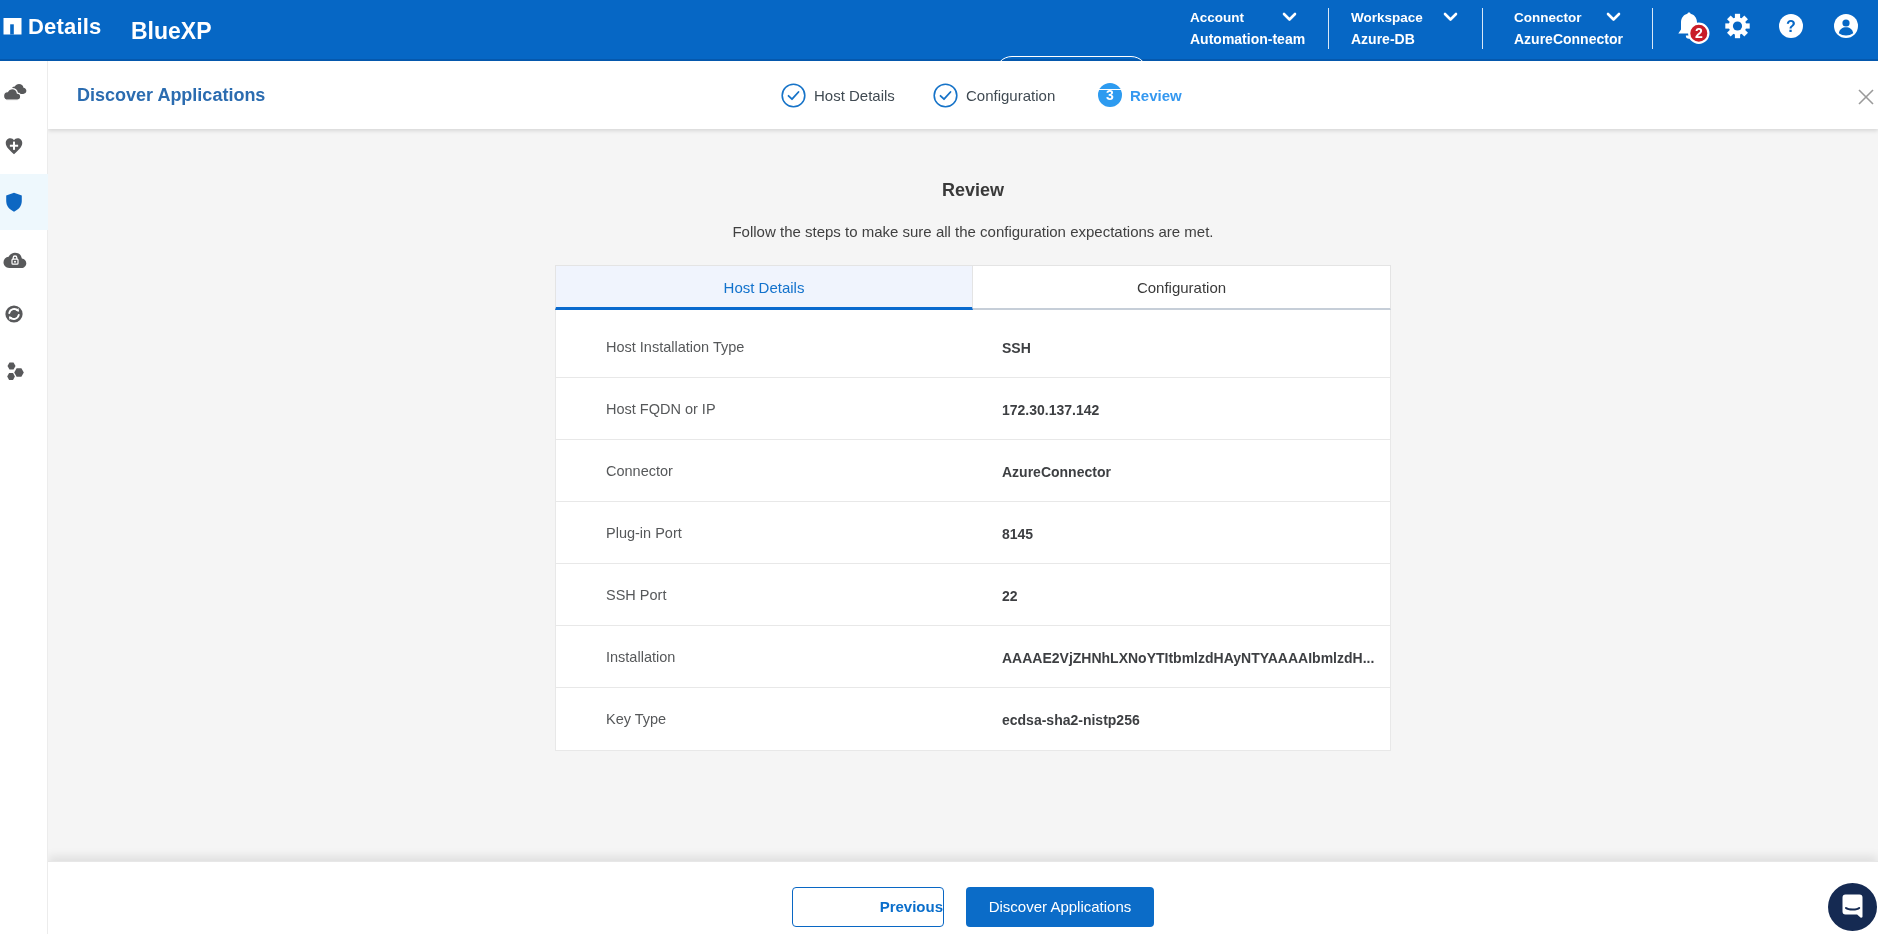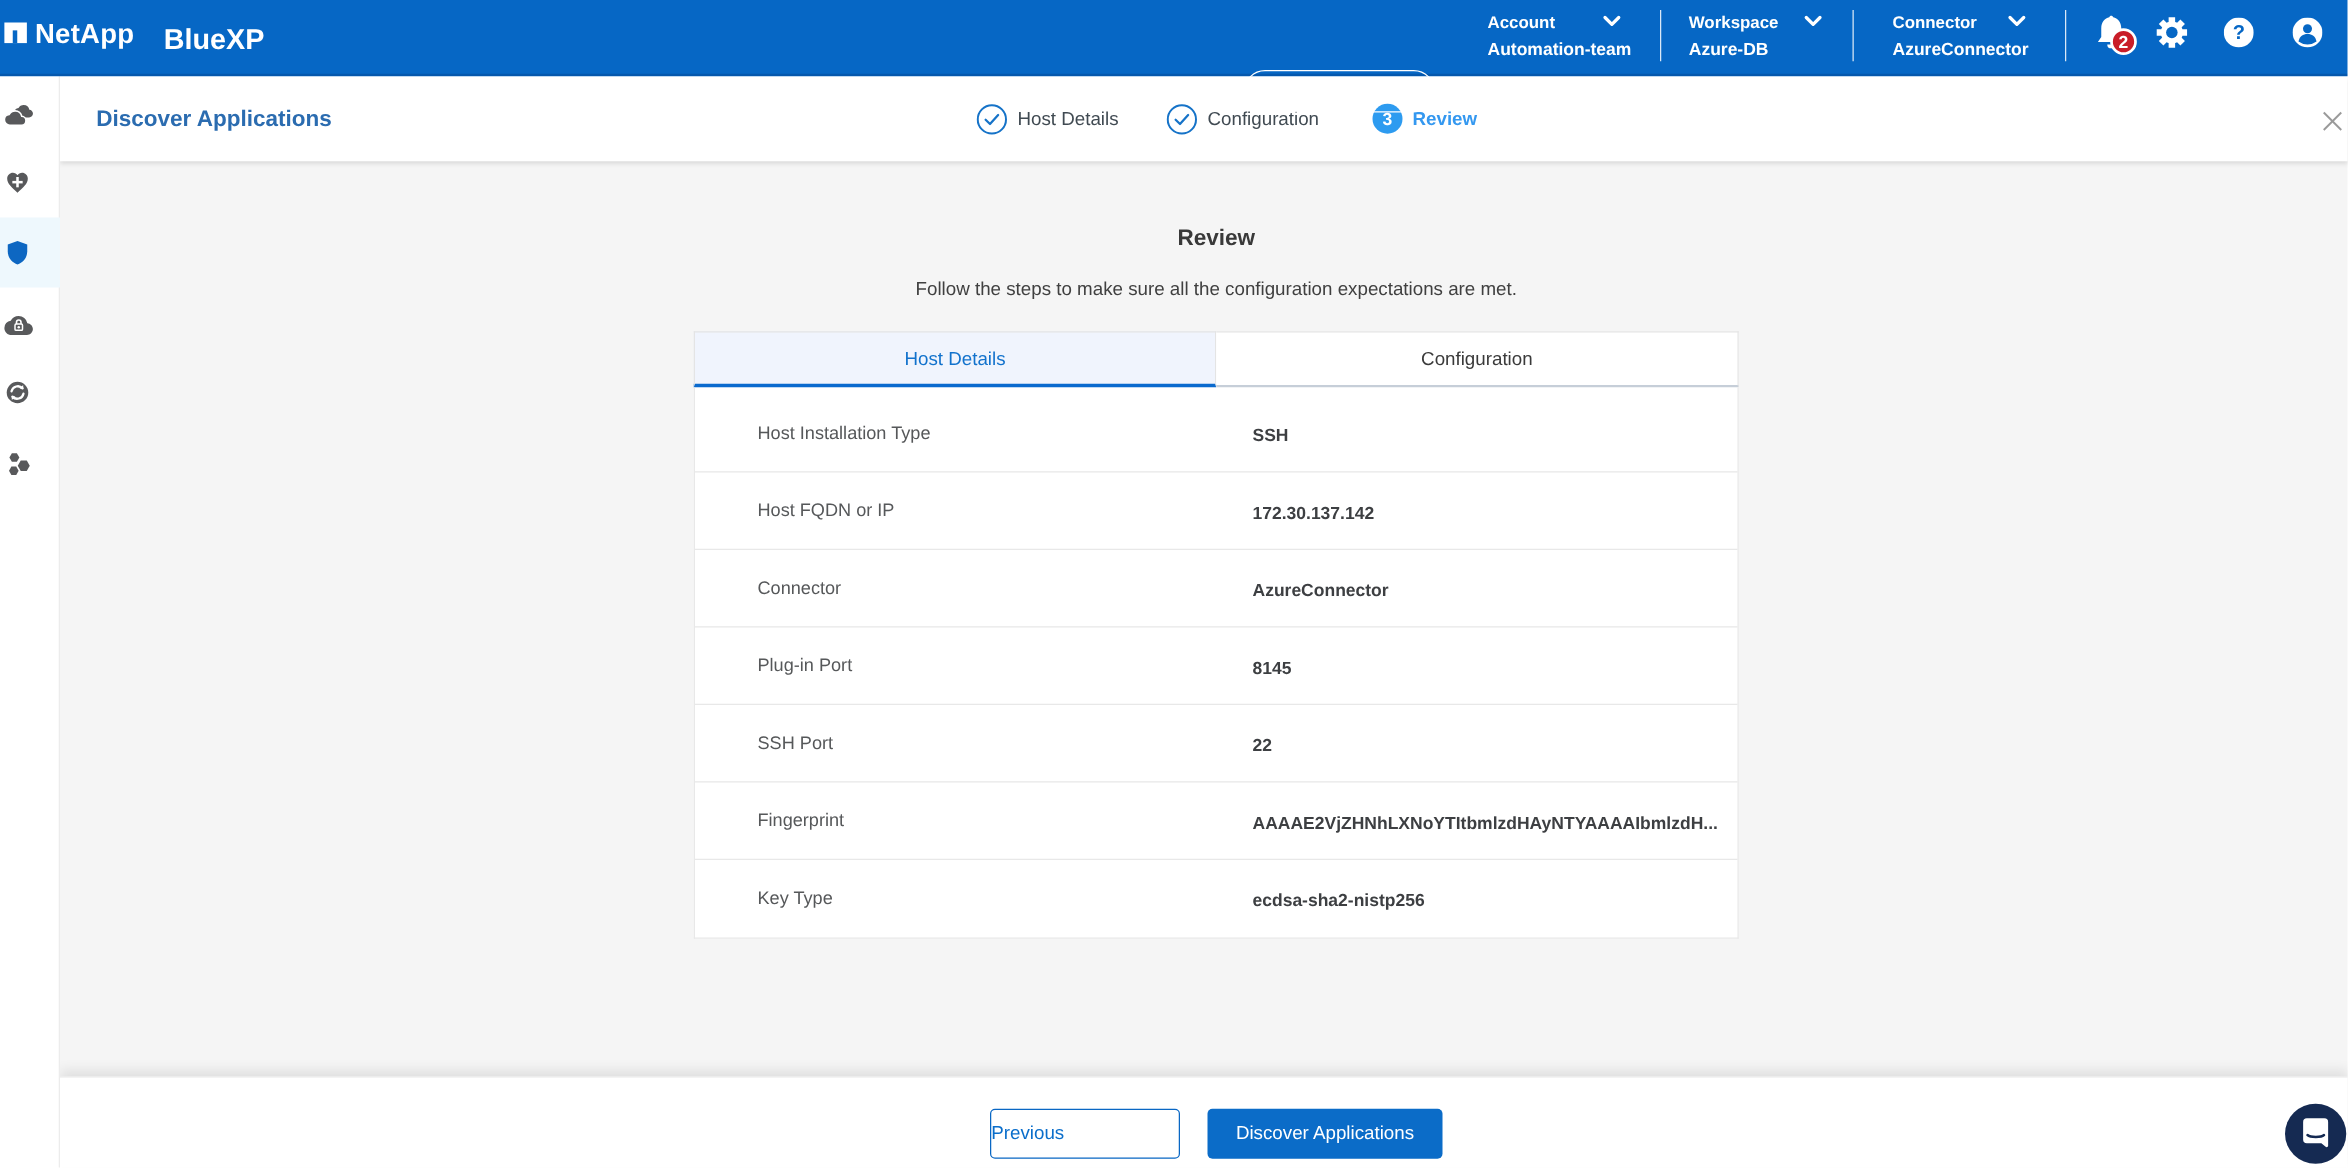--- a/index.html
+++ b/index.html
@@ -45,33 +45,33 @@
 #tab1 { left:0; background:#f0f4fd; color:#1272cc; border:1px solid #e4e4e4; border-bottom:3px solid #0a6ace; }
 #tab2 { left:418px; background:#fff; color:#3a3a3a; border:1px solid #e4e4e4; border-left:none; border-bottom:2px solid #c6ced8; }
 #rows { position:relative; width:836px; background:#fff; border:1px solid #e8e8e8; border-top:none; padding-top:6px;text-align:right; }
 .row { position:relative; height:62px; border-bottom:1px solid #e8e8e8; }
 .row:last-child { border-bottom:none; }
 .row .lab { position:absolute; left:50px; top:23px; font-size:14.5px; color:#56585a; }
 .row .val { position:absolute; left:418px; top:23.5px; font-size:14px; font-weight:bold; color:#3d3f42;margin-left:28px; }
 
 
 #footer { position:absolute; left:48px; top:861px; width:1830px; height:73px; background:#fff; border-top:1px solid #e7e7e7; box-shadow:0 -5px 9px rgba(0,0,0,0.085); z-index:10; }
-#btn-prev { position:absolute; left:744px; top:25px; width:152px; height:40px; border:1px solid #0967c4; border-radius:4px; background:#fff; color:#0a6ecb; font-size:15px; text-align:left; line-height:38px; }
+#btn-prev { position:absolute; left:744px; top:25px; width:152px; height:40px; border:1px solid #0967c4; border-radius:4px; background:#fff; color:#0a6ecb; font-size:15px; text-align:right; line-height:38px;font-weight:bold; }
 #btn-disc { position:absolute; left:918px; top:25px; width:188px; height:40px; border-radius:4px; background:#0b6cc8; color:#fff; font-size:15px; font-weight:400; text-align:center; line-height:40px; }
 #chat { position:absolute; left:1828px; top:883px; width:49px; height:48px; border-radius:50%; background:#152a52; z-index:40; }
 </style>
 </head>
 <body>
 
 <div id="topbar">
   <svg class="logo-sq" width="19" height="18" viewBox="0 0 19 18">
       <rect x="0.5" y="1" width="18" height="16.5" fill="#fff"></rect>
       <rect x="7.2" y="7.3" width="3.6" height="10.2" fill="#0667c5"></rect>
     </svg>
-  <div id="brand-netapp">NetApp</div>
+  <div id="brand-netapp">Details</div>
   <div id="brand-bluexp">BlueXP</div>
   <div id="searchpill"><svg width="17" height="17" viewBox="0 0 17 17">
         <circle cx="7" cy="7" r="5.2" fill="none" stroke="#fff" stroke-width="1.6"></circle>
         <line x1="11" y1="11" x2="15.2" y2="15.2" stroke="#fff" stroke-width="1.6" stroke-linecap="round"></line>
       </svg>BlueXP Search</div>
 
   <div class="hgroup" style="left:1190px;">
     <div class="glabel">Account</div>
     <svg class="chev" style="left:92px;" width="15" height="10" viewBox="0 0 15 10">
         <polyline points="2,2 7.5,7.5 13,2" fill="none" stroke="#fff" stroke-width="2.6" stroke-linecap="round" stroke-linejoin="round"></polyline>
@@ -225,21 +225,21 @@
         </div>
       <div class="row">
           <div class="lab">Plug-in Port</div>
           <div class="val">8145</div>
         </div>
       <div class="row">
           <div class="lab">SSH Port</div>
           <div class="val">22</div>
         </div>
       <div class="row">
-          <div class="lab">Fingerprint</div>
+          <div class="lab">Installation</div>
           <div class="val">AAAAE2VjZHNhLXNoYTItbmlzdHAyNTYAAAAIbmlzdH...</div>
         </div>
       <div class="row">
           <div class="lab">Key Type</div>
           <div class="val">ecdsa-sha2-nistp256</div>
         </div>
     </div>
   </div>
 </div>
 

